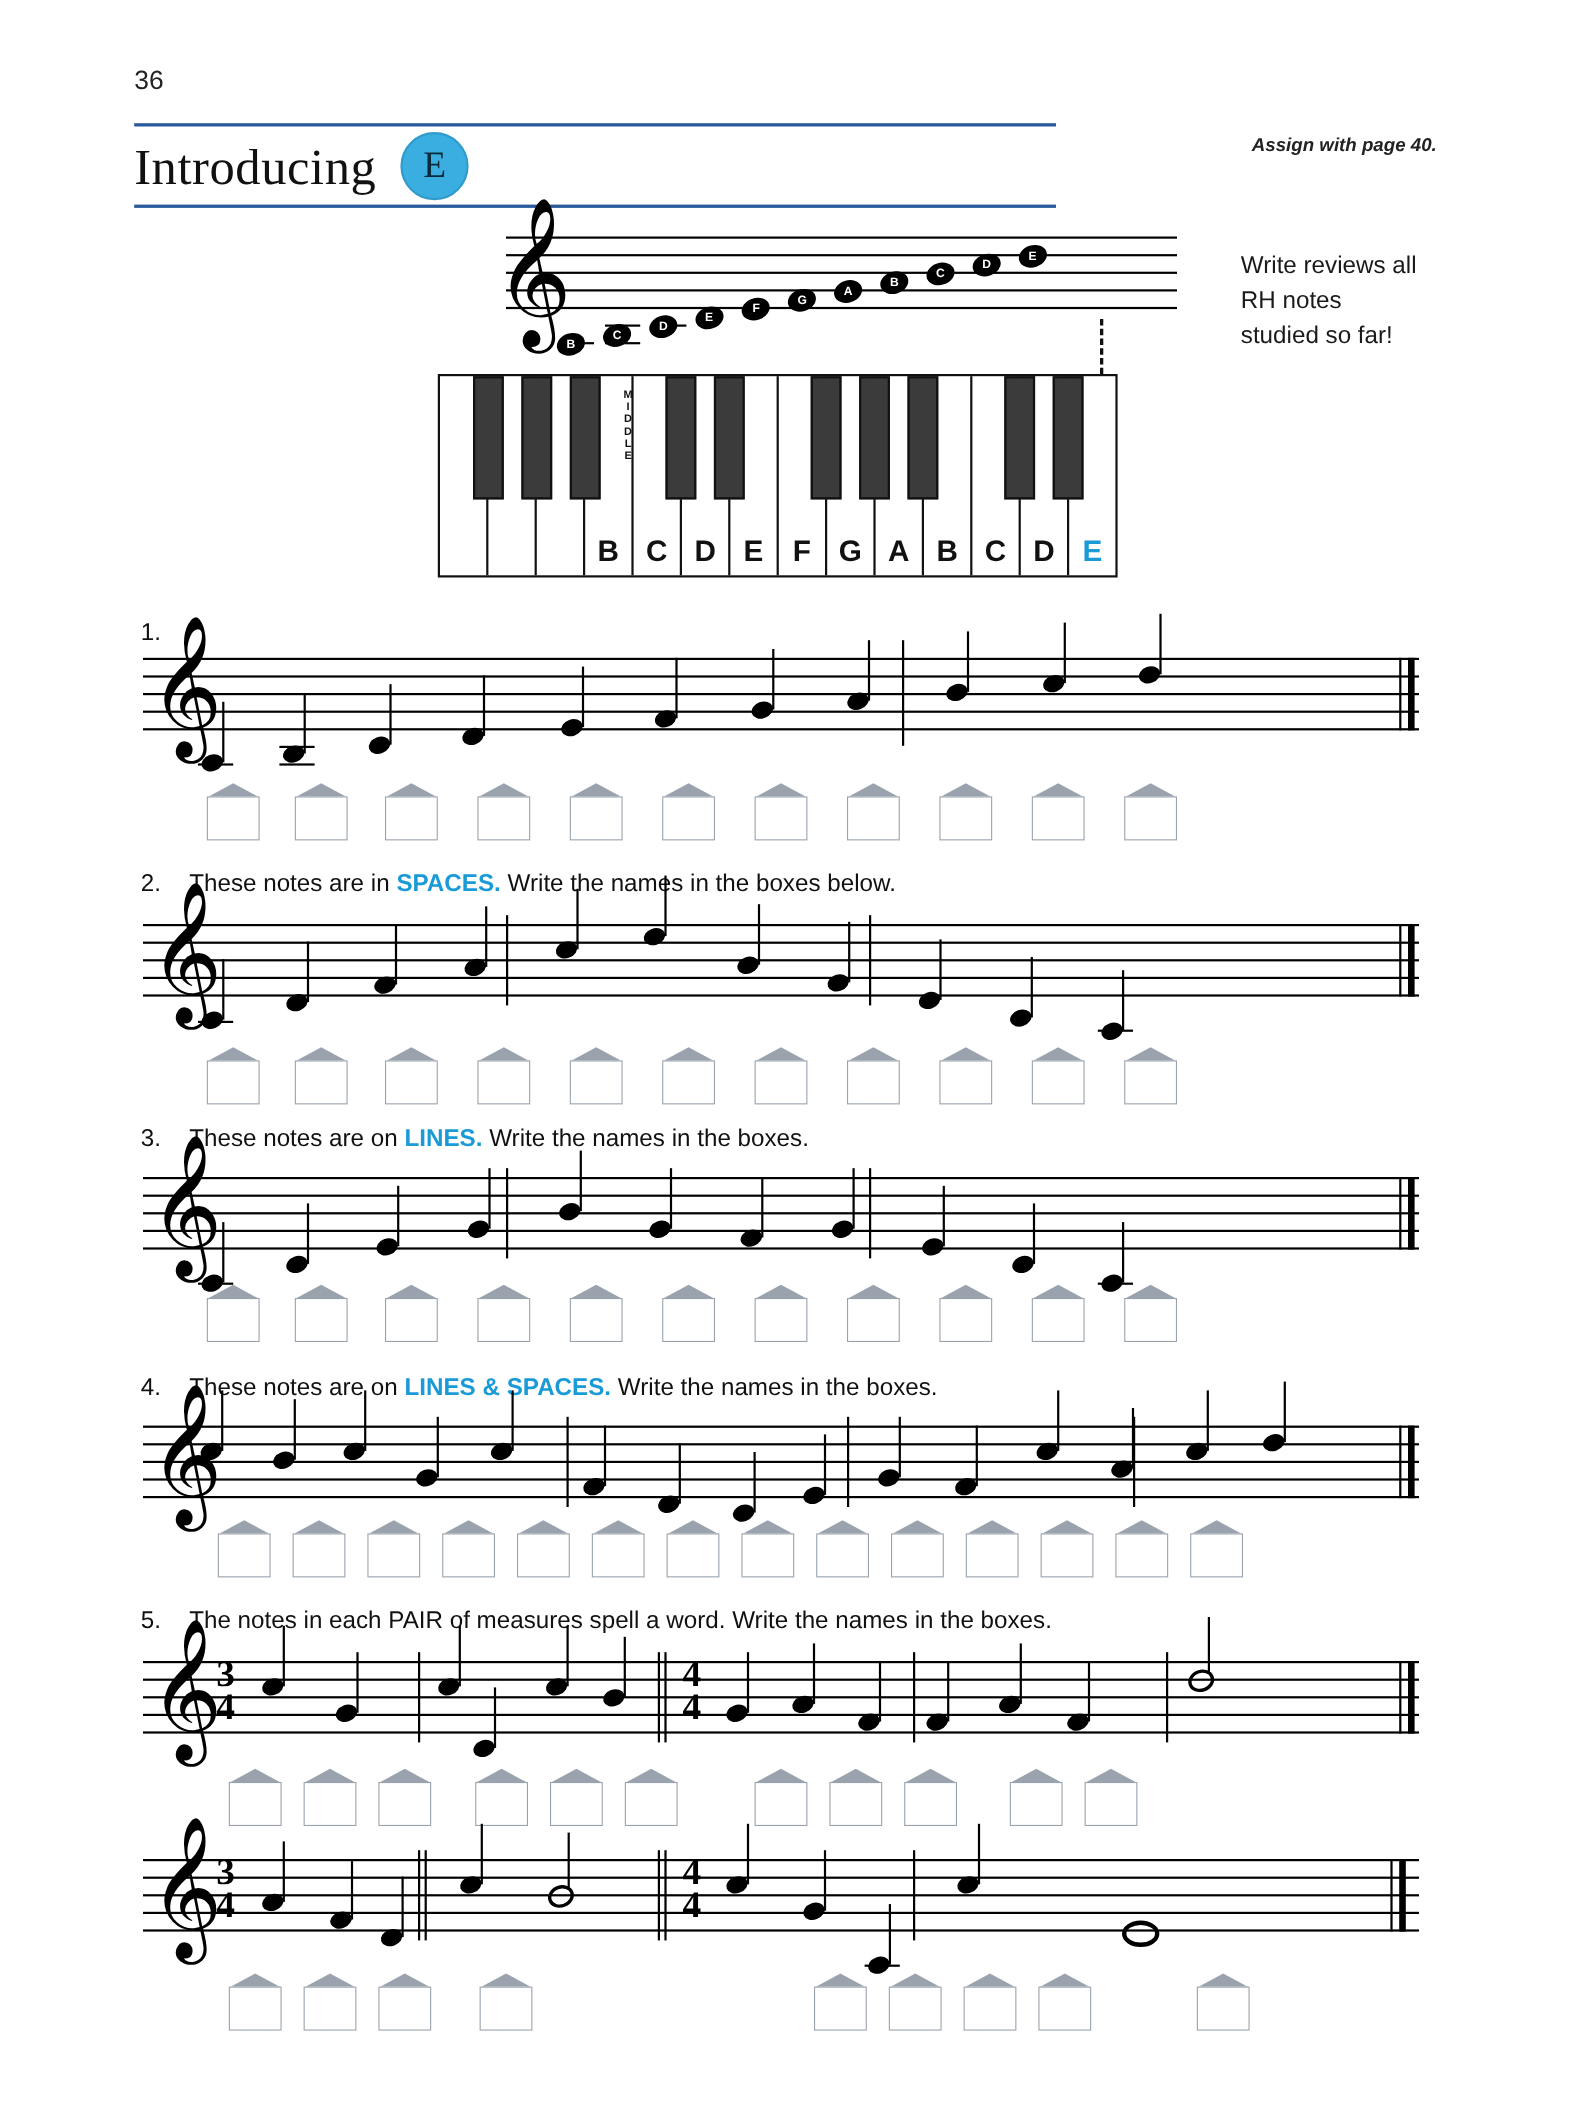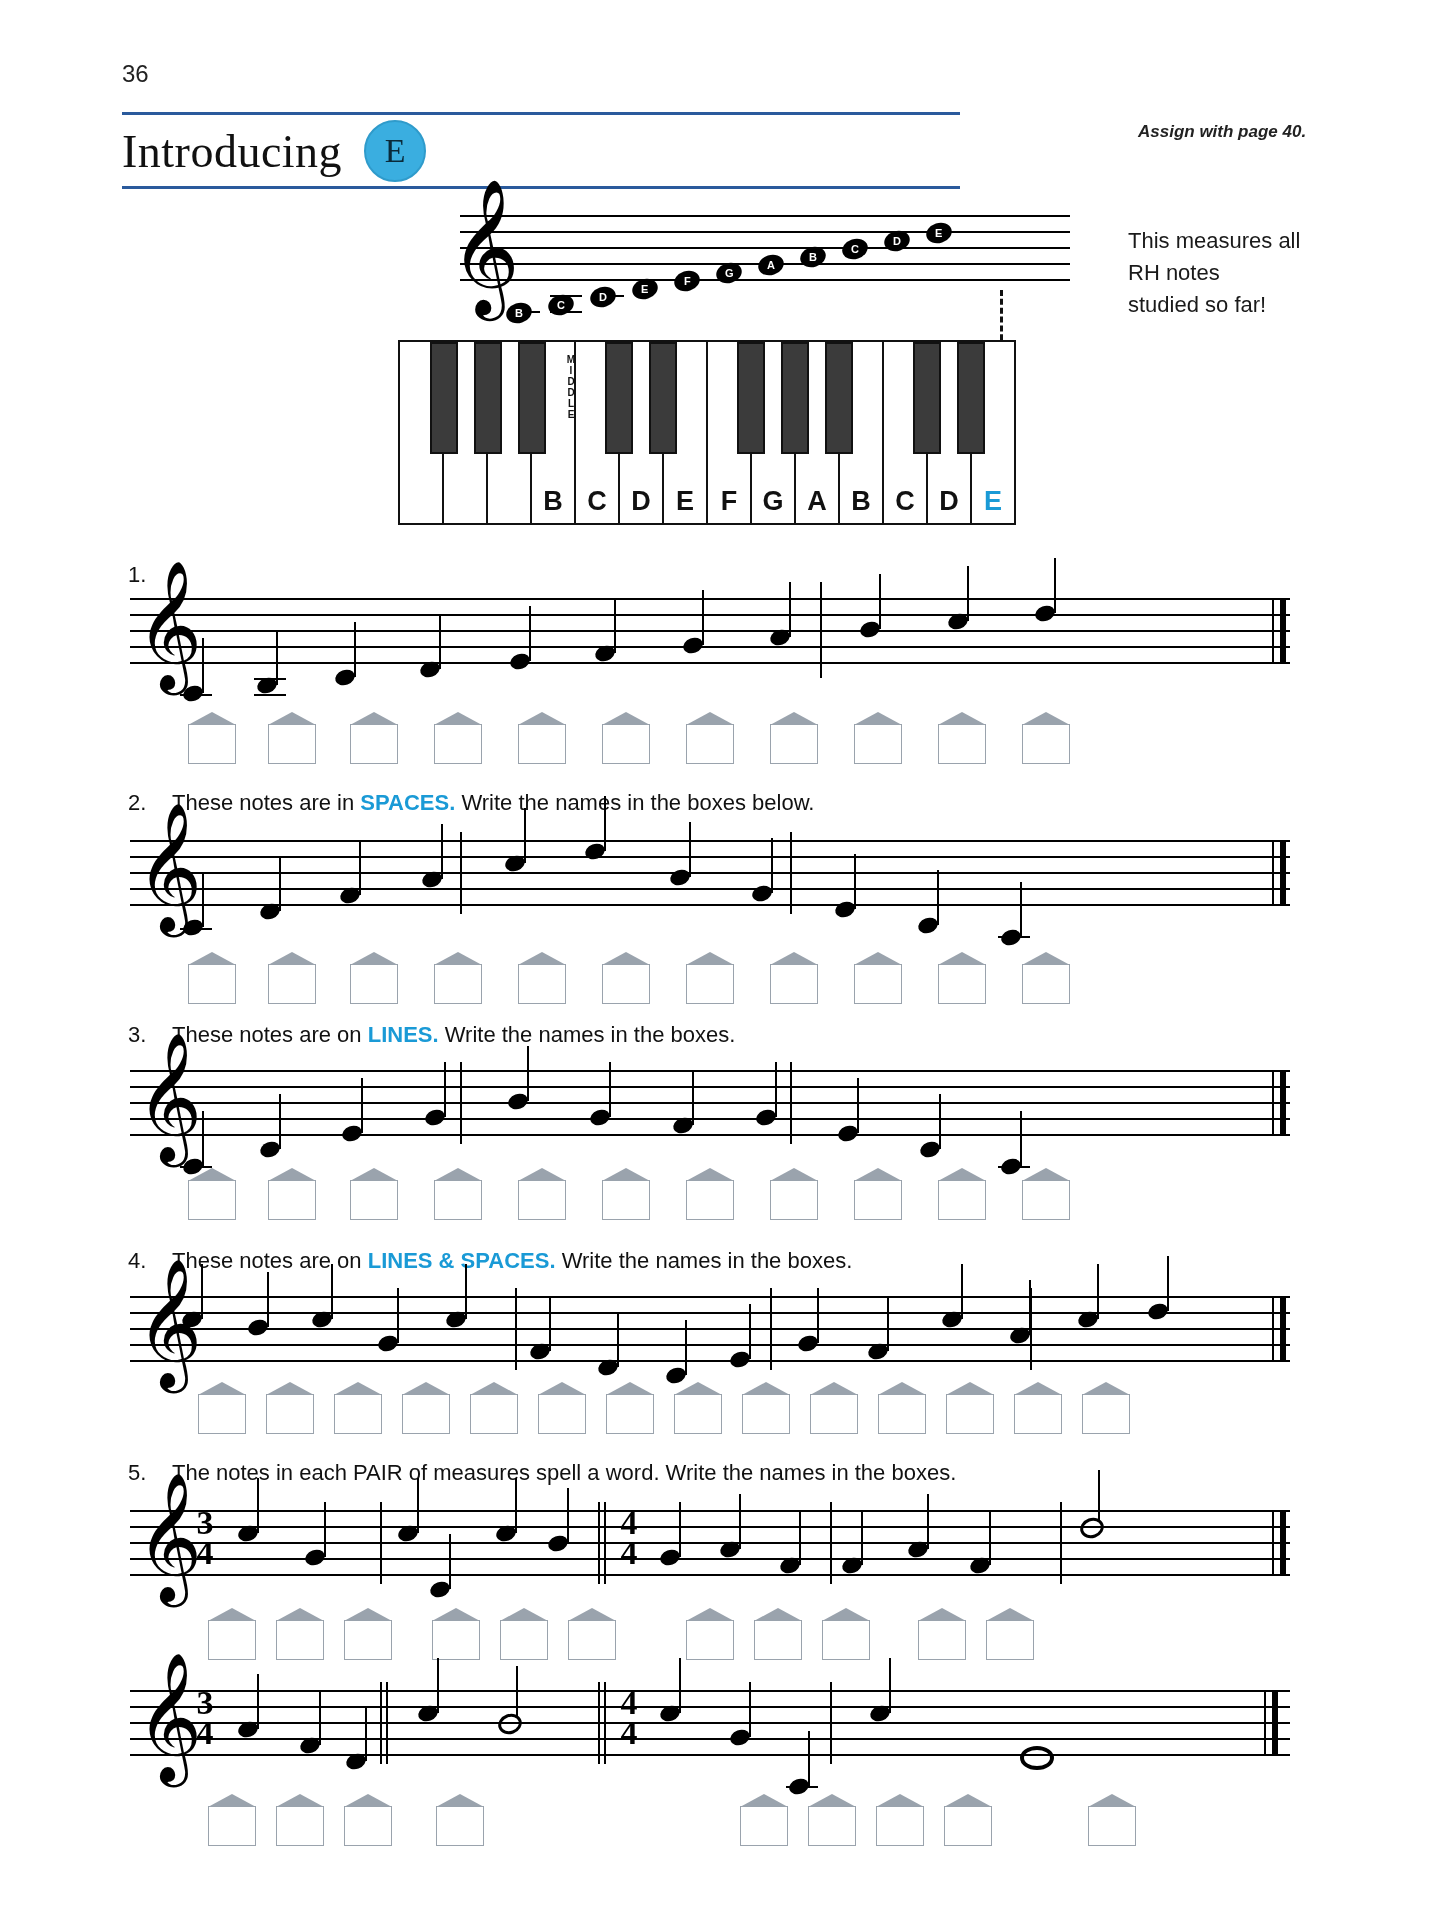--- a/index.html
+++ b/index.html
@@ -288,21 +288,21 @@
 
   <div class="page-number">36</div>
   <div class="title-rule-top"></div>
   <div class="title-rule-bottom"></div>
   <div class="title-row">
     <span class="title-text">Introducing</span>
     <span class="note-bubble">E</span>
   </div>
   <div class="assign-note">Assign with page 40.</div>
   <div class="reviews-note">
-    <div>This measures all</div>
+    <div>Write reviews all</div>
     <div>RH notes</div>
     <div>studied so far!</div>
   </div>
 
   <div class="top-staff-wrap">
     <div class="line" style="top:0px;"></div>
     <div class="line" style="top:16px;"></div>
     <div class="line" style="top:32px;"></div>
     <div class="line" style="top:48px;"></div>
     <div class="line" style="top:64px;"></div>

